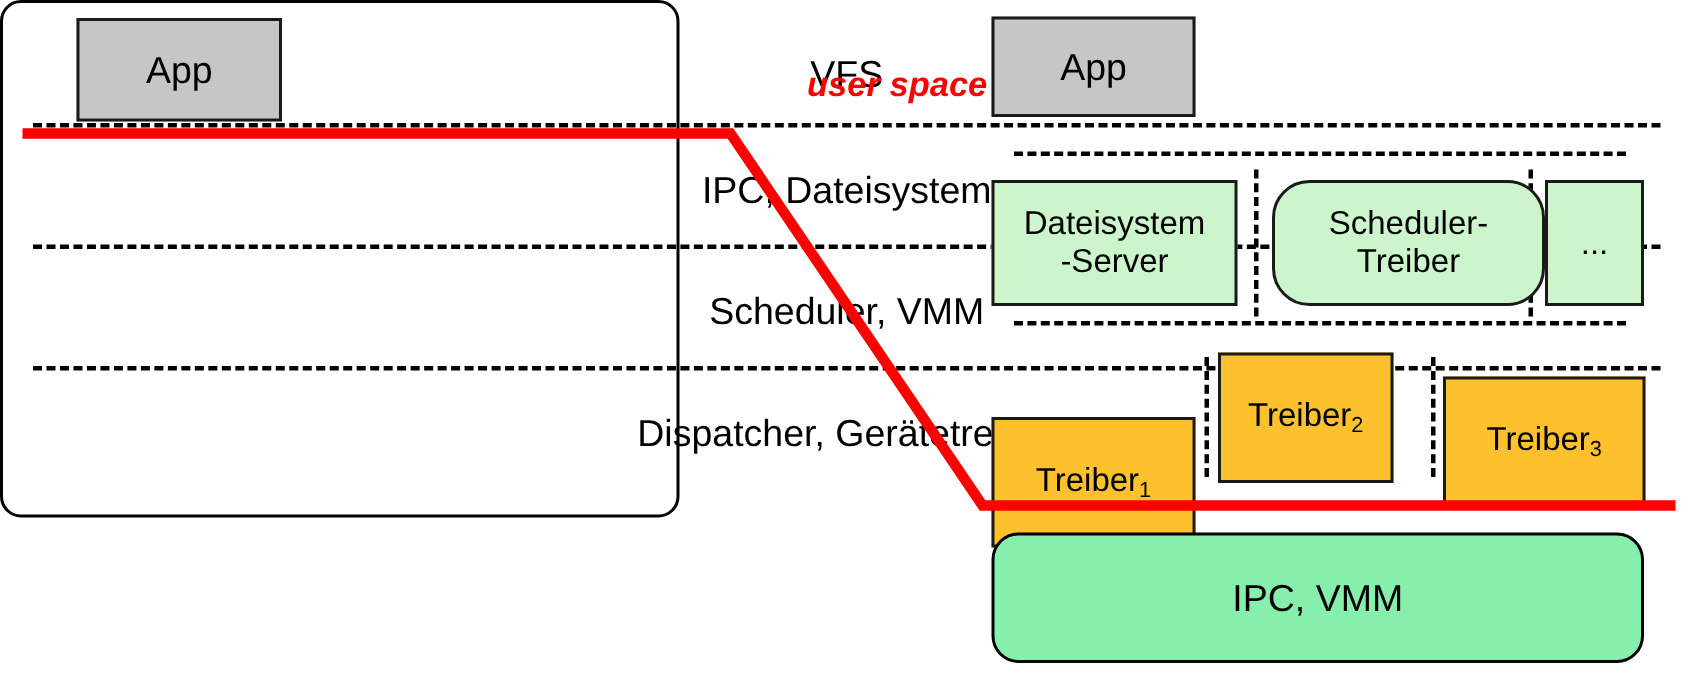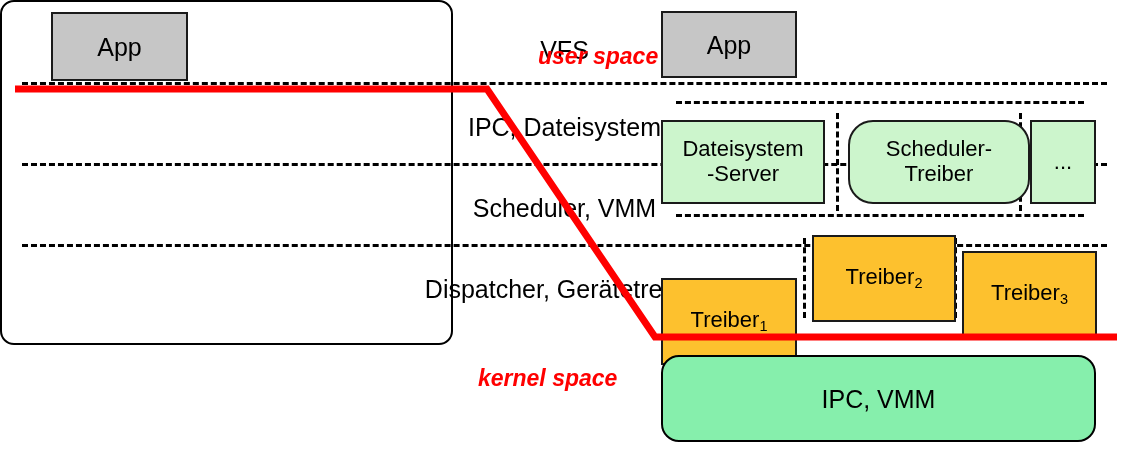--- a/index.html
+++ b/index.html
@@ -168,33 +168,32 @@
     <span>...</span>
   </div>
 
   <div class="vdash" style="left:803px; top:238px; height:80px;"></div>
   <div class="vdash" style="left:954px; top:238px; height:80px;"></div>
 
   <div class="box driver-box" style="left:661px; top:235px; width:136px; height:87px;margin-top:43px;">
     <span><span>Treiber</span><sub>1</sub></span>
   </div>
 
-  <div class="box driver-box" style="left:812px; top:235px; width:144px; height:87px;">
+  <div class="box driver-box" style="left:812px; top:235px; width:117px; height:87px;">
     <span><span>Treiber</span><sub>2</sub></span>
   </div>
 
   <div class="box driver-box" style="left:962px; top:235px; width:135px; height:87px;margin-top:16px;">
     <span><span>Treiber</span><sub>3</sub></span>
   </div>
 
   <div class="box micro-kernel" style="left:661px; top:355px; width:435px; height:87px;">
     <span>IPC, VMM</span>
   </div>
 
   <svg id="boundary-svg" viewBox="0 0 1129 455">
     <polyline points="15,89 487,89 655,337 1117,337" fill="none" stroke="#ff0000" stroke-width="7" stroke-linejoin="miter" stroke-linecap="butt"></polyline>
   </svg>
 
   <div class="space-label" style="left:512px; top:43px;margin-left:26px;">user space</div>
 
-  <div class="space-label" style="left:478px; top:365px;">kernel space</div>
 
 </div>
 
 </body></html>

